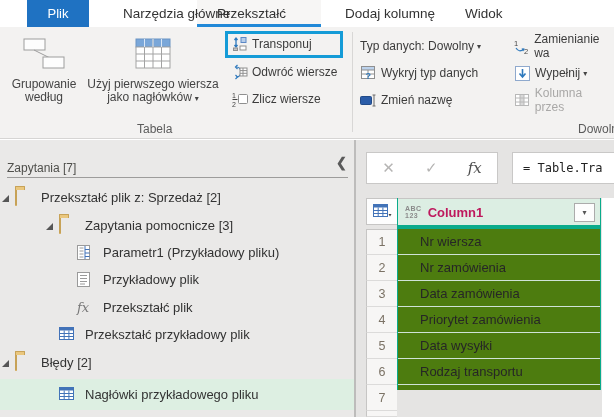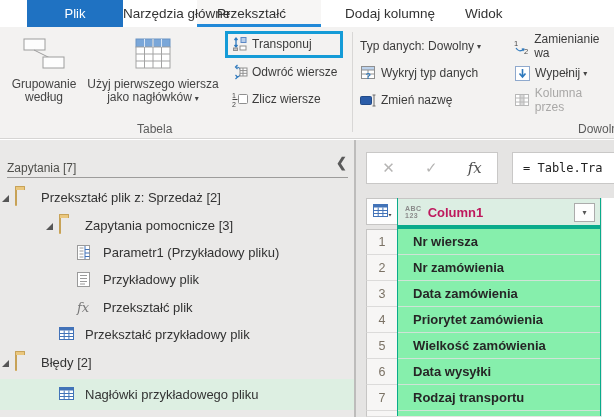--- a/index.html
+++ b/index.html
@@ -2,21 +2,21 @@
 <html><head>
 <meta charset="utf-8">
 <style>
   * { margin:0; padding:0; box-sizing:border-box; }
   html,body { width:614px; height:417px; overflow:hidden; }
   body { font-family:"Liberation Sans", sans-serif; background:#fff; }
   #app { position:relative; width:614px; height:417px; overflow:hidden; background:#fff; }
 
   
   .tabbar { position:absolute; left:0; top:0; width:614px; height:27px; background:#ffffff; }
-  .filetab { position:absolute; left:27px; top:0; width:96px; height:27px; background:#1f72c2;
+  .filetab { position:absolute; left:27px; top:0; width:62px; height:27px; background:#1f72c2;
              color:#fff; font-size:13px; display:flex; align-items:center; justify-content:center; cursor:default; }
   .tab { position:absolute; top:0; height:27px; display:flex; align-items:center; font-size:13.5px; color:#333; cursor:default; }
   .tab-active-bg { position:absolute; left:197px; top:0; width:124px; height:27px; background:#f7f6f5; }
   .tab-underline { position:absolute; left:197px; top:24px; width:124px; height:3px; background:#2289d8; }
 
   
   .ribbon { position:absolute; left:0; top:27px; width:614px; height:112px; background:#f3f2f1; border-bottom:1px solid #d6d5d4; }
   .grp-sep { position:absolute; left:352px; top:5px; width:1px; height:100px; background:#d8d7d6; }
   .grp-label { position:absolute; font-size:12px; color:#5b5b5b; }
   .bigbtn { position:absolute; top:4px; height:100px; text-align:center; color:#444; font-size:12px; line-height:13px; cursor:default; }
@@ -61,22 +61,22 @@
             display:flex; align-items:center; justify-content:center; font-size:12.5px; color:#7b7265; cursor:default; }
   .rownum.first { border-top:1px solid #c6c5c4; }
 
   .colsel { position:absolute; left:397px; top:58px; width:204px; border-left:1px solid #0aab8b; border-right:1px solid #0aab8b; }
   .colhead { height:27px; background:#dceee3; border-top:1px solid #c6c5c4; display:flex; align-items:center; cursor:default; }
   .tealbar { height:4px; background:#0aab8b; }
   .abc123 { font-size:7px; font-weight:bold; color:#8a8a8a; line-height:7px; margin:0 6px 0 7px; letter-spacing:.5px; }
   .colname { font-size:13px; font-weight:bold; color:#be185d; flex:1 1 auto; }
   .filterbtn { width:21px; height:19px; background:#fdfdfd; border:1px solid #ababab; margin-right:5px;
                display:flex; align-items:center; justify-content:center; font-size:8px; color:#555; cursor:default; }
-  .gcell { height:26px; background:#86efac; border-bottom:1px solid #cfe3d7; display:flex; align-items:center;
-           padding-left:15px; font-size:13px; color:#262626; cursor:default; white-space:nowrap; overflow:hidden;font-weight:bold; }
+  .gcell { height:26px; background:#4d7c0f; border-bottom:1px solid #cfe3d7; display:flex; align-items:center;
+           padding-left:22px; font-size:13px; color:#262626; cursor:default; white-space:nowrap; overflow:hidden; }
   .gcell.sliver { height:5px; border-bottom:none; }
   .rightwhite { position:absolute; left:602px; top:58px; width:12px; height:219px; background:#fff; }
 </style>
 </head>
 <body>
 
 <div id="app">
 
   <div class="tabbar">
     <div class="tab-active-bg"></div>
@@ -339,21 +339,20 @@
         <span class="colname">Column1</span>
         <span class="filterbtn">
             <span>▾</span>
           </span>
       </div>
       <div class="tealbar"></div>
       <div class="gcell">Nr wiersza</div>
       <div class="gcell">Nr zamówienia</div>
       <div class="gcell">Data zamówienia</div>
       <div class="gcell">Priorytet zamówienia</div>
-      <div class="gcell">Wielkość zamówienia</div>
       <div class="gcell">Data wysyłki</div>
       <div class="gcell">Rodzaj transportu</div>
       <div class="gcell sliver"></div>
     </div>
 
     <div class="rightwhite"></div>
   </div>
 </div>
 
 </body></html>

